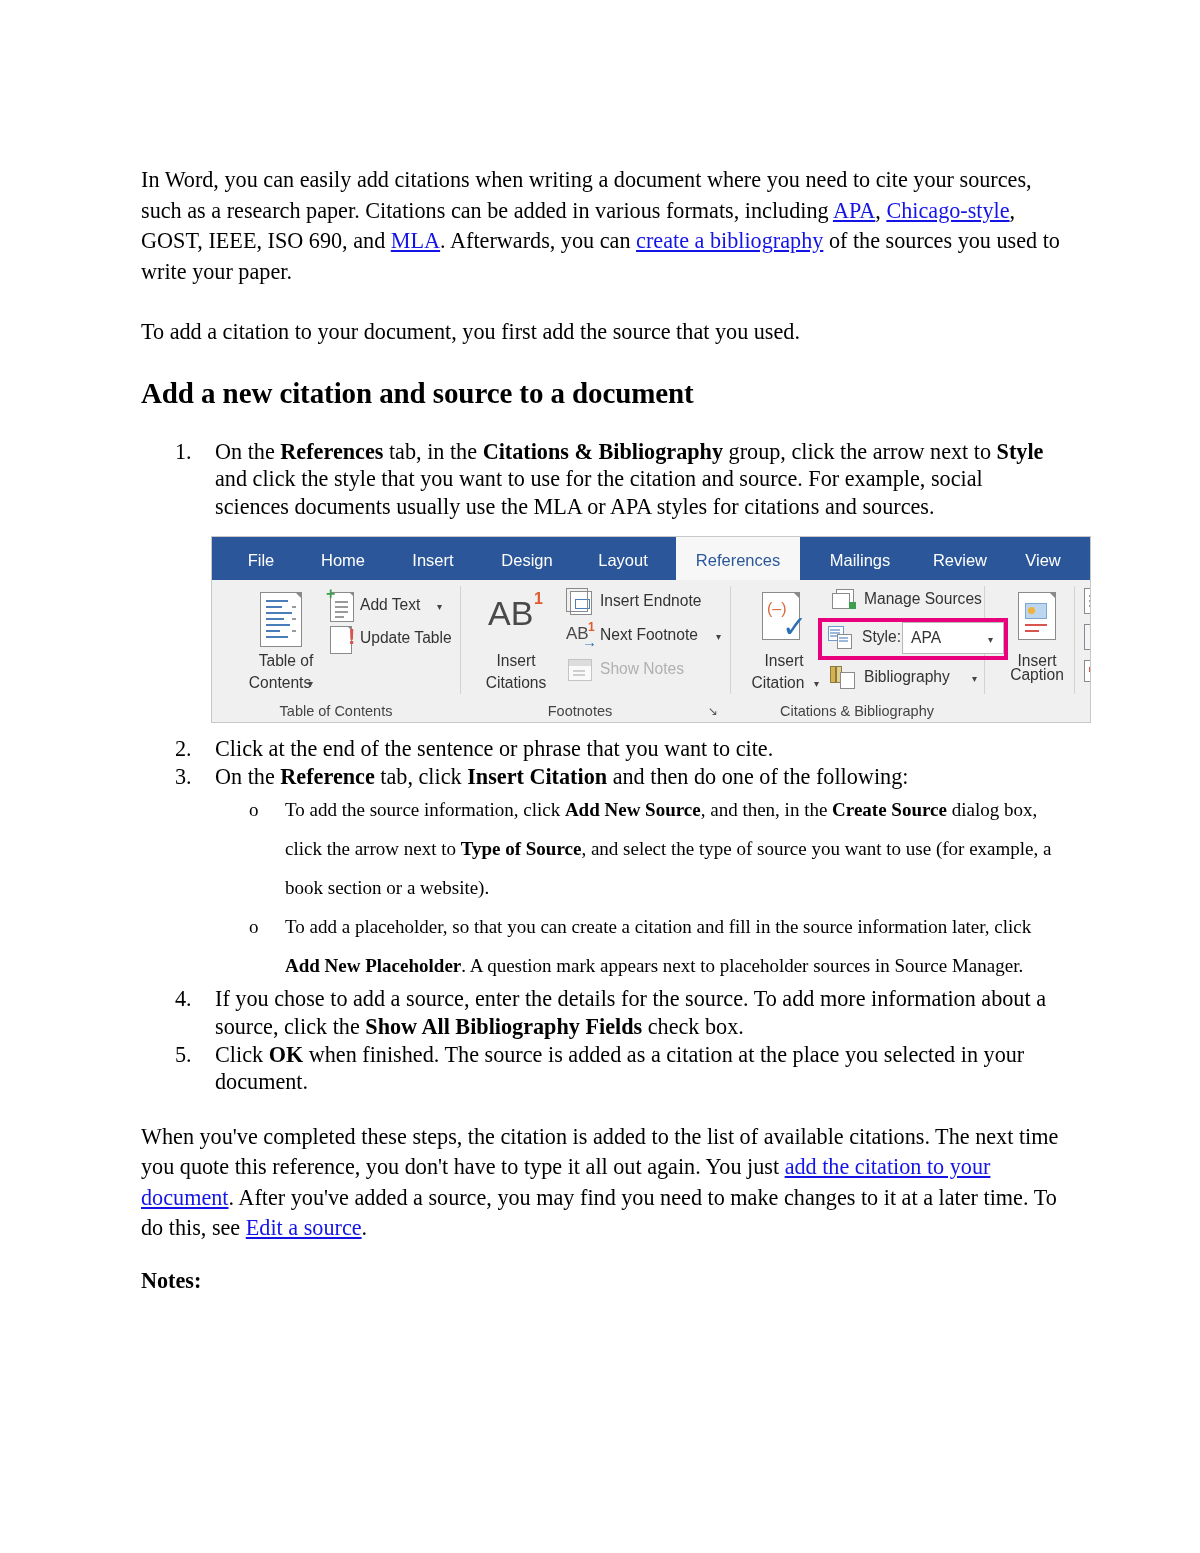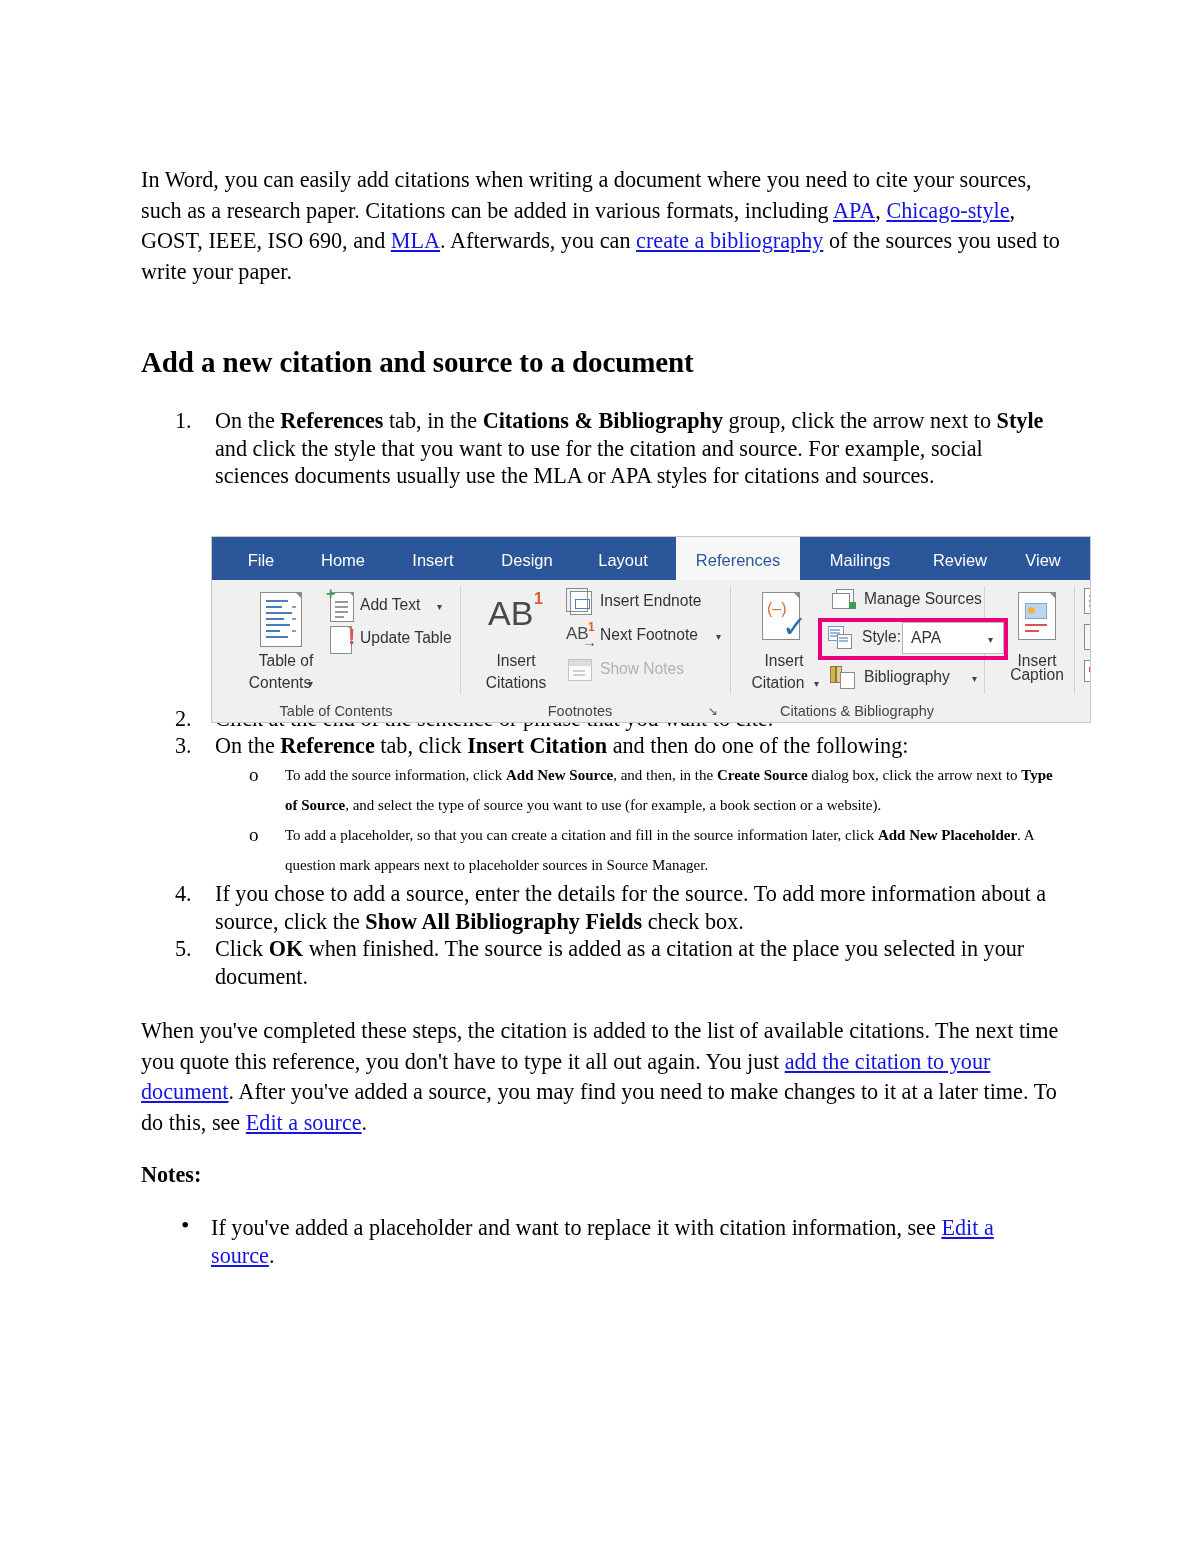--- a/index.html
+++ b/index.html
@@ -70,22 +70,22 @@
     text-align: left;
   }
   ul.sub-steps {
     margin: 0;
     padding-left: 0;
     list-style: none;
   }
   ul.sub-steps > li {
     position: relative;
     padding-left: 70px;
-    font-size: 15px;
-    line-height: 30px;
+    font-size: 19px;
+    line-height: 39px;
   }
   ul.sub-steps > li::before {
     content: "o";
     position: absolute;
     left: 34px;
     top: 0;
     font-size: 19px;
   }
   ul.notes-list {
     margin: 0;
@@ -220,20 +220,21 @@
 <body>
 
 <div class="page">
 
   <div class="content">
 
     <p class="body-para"><span>In Word, you can easily add citations when writing a document where you need to cite your sources, such as a research paper. Citations can be added in various formats, including </span><a class="link" href="#">APA</a><span>, </span><a class="link" href="#">Chicago-style</a><span>, GOST, IEEE, ISO 690, and </span><a class="link" href="#">MLA</a><span>. Afterwards, you can </span><a class="link" href="#">create a bibliography</a><span> of the sources you used to write your paper.</span></p>
 
     <div class="gap-sm"></div>
 
+    <p class="body-para">To add a citation to your document, you first add the source that you used.</p>
 
     <div style="height:26px"></div>
 
     <h2 class="heading">Add a new citation and source to a document</h2>
 
     <div style="height:26px"></div>
 
     <ol class="steps" id="steps1">
         <li><span>On the </span><span class="b">References</span><span> tab, in the </span><span class="b">Citations &amp; Bibliography</span><span> group, click the arrow next to </span><span class="b">Style</span><span> and click the style that you want to use for the citation and source. For example, social sciences documents usually use the MLA or APA styles for citations and sources.</span></li>
       </ol>
@@ -253,23 +254,20 @@
     <div style="height:26px"></div>
 
     <p class="body-para"><span>When you've completed these steps, the citation is added to the list of available citations. The next time you quote this reference, you don't have to type it all out again. You just </span><a class="link" href="#">add the citation to your document</a><span>. After you've added a source, you may find you need to make changes to it at a later time. To do this, see </span><a class="link" href="#">Edit a source</a><span>.</span></p>
 
     <div style="height:22px"></div>
 
     <div class="notes-label">Notes:</div>
 
     <div style="height:24px"></div>
 
-    <ul class="notes-list">
-      <li><span>If you've added a placeholder and want to replace it with citation information, see </span><a class="link" href="#">Edit a source</a><span>.</span></li>
-    </ul>
 
   </div>
 
   <div class="ribbon">
 
     <div class="ribbon-tabs">
       <div class="ribbon-tab" style="left:18px;width:62px;"><span>File</span></div>
       <div class="ribbon-tab" style="left:92px;width:78px;"><span>Home</span></div>
       <div class="ribbon-tab" style="left:184px;width:74px;"><span>Insert</span></div>
       <div class="ribbon-tab" style="left:272px;width:86px;"><span>Design</span></div>

